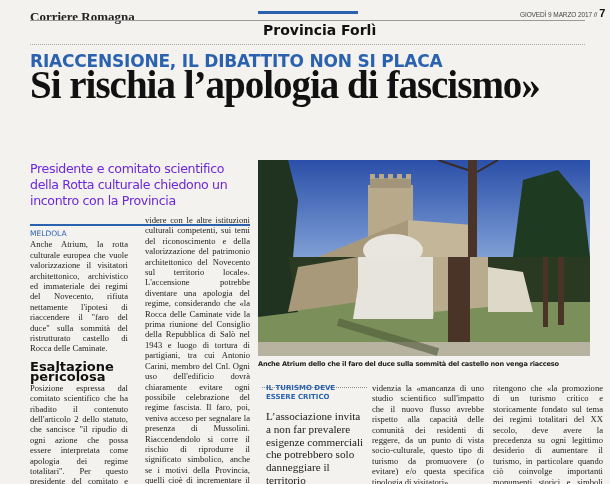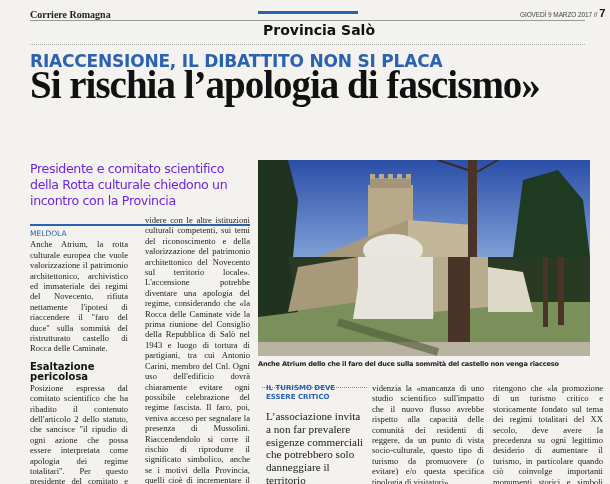--- a/index.html
+++ b/index.html
@@ -1,69 +1,69 @@
 <!DOCTYPE html>
 <html><head>
 <meta charset="utf-8">
 <style>
   * { margin: 0; padding: 0; box-sizing: border-box; }
   html, body { width: 610px; height: 484px; overflow: hidden; background: #f3f2ee; }
   body { position: relative; font-family: "DejaVu Serif", serif; color: #1a1a1a; }
   .abs { position: absolute; }
 
-  .masthead-left { left: 30px; top: 9px; font-family: "Liberation Serif", serif; font-weight: bold; font-size: 10px; color: #222; }
+  .masthead-left { left: 30px; top: 9px; font-family: "Liberation Serif", serif; font-weight: bold; font-size: 13px; color: #222; }
   .masthead-rule { left: 30px; top: 20px; width: 555px; height: 1px; background: #9a9a9a; }
   .section-bar { left: 258px; top: 11px; width: 100px; height: 3px; background: #2a62b0; }
   .masthead-right { left: 520px; top: 7px; font-family: "Liberation Sans", sans-serif; font-size: 6.5px; color: #444; letter-spacing: -0.1px; white-space: nowrap; }
   .masthead-right b { font-size: 11px; color: #111; margin-left: 2px; }
   .section-title { left: 263px; top: 22px; font-family: "DejaVu Sans", sans-serif; font-weight: bold; font-size: 14px; color: #111; }
   .dotted-rule { left: 30px; top: 44px; width: 555px; border-top: 1px dotted #aaa; }
 
   .kicker { left: 30px; top: 51px; font-family: "DejaVu Sans", sans-serif; font-weight: bold; font-size: 17px; color: #2a62b0; letter-spacing: -0.2px; }
   .headline { left: 30px; top: 64px; width: 570px; font-family: "Liberation Serif", serif; font-weight: bold; font-size: 39px; line-height: 41px; color: #111; letter-spacing: -1px; }
   .subhead { left: 30px; top: 161px; width: 225px; font-family: "DejaVu Sans", sans-serif; font-size: 12.6px; line-height: 16px; color: #6d28d9; letter-spacing: -0.35px; }
 
   .col-rule { left: 30px; top: 224px; width: 220px; height: 2px; background: #2a62b0; }
   .col { font-family: "Liberation Serif", serif; font-size: 8.6px; line-height: 10.4px; color: #222; text-align: justify; }
   .col1 { left: 30px; top: 229px; width: 98px; }
   .col2 { left: 145px; top: 215px; width: 105px; }
   .place { font-family: "DejaVu Sans", sans-serif; font-weight: normal; font-size: 7.5px; color: #2a62b0; }
-  .subsec { font-family: "DejaVu Sans", sans-serif; font-weight: bold; font-size: 10px; color: #111; margin-top: 8px; }
+  .subsec { font-family: "DejaVu Sans", sans-serif; font-weight: bold; font-size: 13px; color: #111; margin-top: 8px; }
   .col p { margin: 0; }
 
   .photo { left: 258px; top: 160px; width: 332px; height: 97px; overflow: hidden; }
   .photo2 { left: 258px; top: 257px; width: 332px; height: 99px; overflow: hidden; }
   .caption { left: 258px; top: 360px; width: 340px; font-family: "DejaVu Sans", sans-serif; font-weight: bold; font-size: 6.6px; color: #222; letter-spacing: -0.2px; }
 
   .box-rule { left: 262px; top: 387px; width: 105px; border-top: 1px dotted #888; }
   .box-kicker { left: 266px; top: 384px; width: 100px; font-family: "DejaVu Sans", sans-serif; font-weight: bold; font-size: 7px; line-height: 8.5px; color: #2a62b0; }
   .box-quote { left: 266px; top: 410px; width: 100px; font-family: "Liberation Serif", serif; font-size: 11.2px; line-height: 12.8px; color: #1a1a1a; }
   .col3 { left: 372px; top: 383px; width: 112px; }
   .col4 { left: 493px; top: 383px; width: 110px; }
 </style>
 </head>
 <body>
 
 <div class="abs masthead-left">Corriere Romagna</div>
 <div class="abs masthead-rule"></div>
 <div class="abs section-bar"></div>
 <div class="abs masthead-right"><span>GIOVEDÌ 9 MARZO 2017 //</span><b>7</b></div>
-<div class="abs section-title">Provincia Salò</div>
+<div class="abs section-title">Provincia Forlì</div>
 <div class="abs dotted-rule"></div>
 
 <div class="abs kicker">RIACCENSIONE, IL DIBATTITO NON SI PLACA</div>
 <div class="abs headline">
   <div>Si rischia l’apologia di fascismo»</div>
 </div>
 <div class="abs subhead">Presidente e comitato scientifico della Rotta culturale chiedono un incontro con la Provincia</div>
 
 <div class="abs col-rule"></div>
 <div class="abs col col1">
   <div class="place">MELDOLA</div>
-  <p>Anche Atrium, la rotta culturale europea che vuole valorizzazione il patrimonio architettonico, archivistico ed immateriale dei regimi del Novecento, rifiuta nettamente l'ipotesi di riaccendere il "faro del duce" sulla sommità del ristrutturato castello di Rocca delle Caminate.</p>
+  <p>Anche Atrium, la rotta culturale europea che vuole valorizzazione il visitatori architettonico, archivistico ed immateriale dei regimi del Novecento, rifiuta nettamente l'ipotesi di riaccendere il "faro del duce" sulla sommità del ristrutturato castello di Rocca delle Caminate.</p>
   <div class="subsec">Esaltazione pericolosa</div>
   <p>Posizione espressa dal comitato scientifico che ha ribadito il contenuto dell'articolo 2 dello statuto, che sancisce "il ripudio di ogni azione che possa essere interpretata come apologia dei regime totalitari". Per questo presidente del comitato e presidente di Atrium, rispettivamente Ulisse Tramonti e Elisa Giovannetti (assessora comunale forlivese alla cultura ndr), invitano il consiglio provinciale che aveva approvato il progetto di riaccensione «ad aprire un tavolo di confronto con il comitato, da condi-</p>
 </div>
 
 <div class="abs col col2">
   <p>videre con le altre istituzioni culturali competenti, sui temi del riconoscimento e della valorizzazione del patrimonio architettonico del Novecento sul territorio locale». L'accensione potrebbe diventare una apologia del regime, considerando che «la Rocca delle Caminate vide la prima riunione del Consiglio della Repubblica di Salò nel 1943 e luogo di tortura di partigiani, tra cui Antonio Carini, membro del Cnl. Ogni uso dell'edificio dovrà chiaramente evitare ogni possibile celebrazione del regime fascista. Il faro, poi, veniva acceso per segnalare la presenza di Mussolini. Riaccendendolo si corre il rischio di riprodurre il significato simbolico, anche se i motivi della Provincia, quelli cioè di incrementare il flusso turistico, sono completamente differenti».</p>
 
 </div>
 
 <div class="abs photo">

